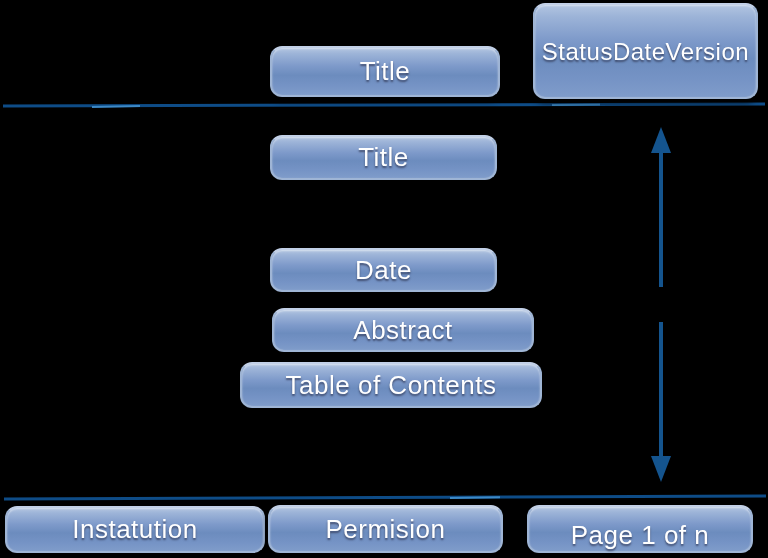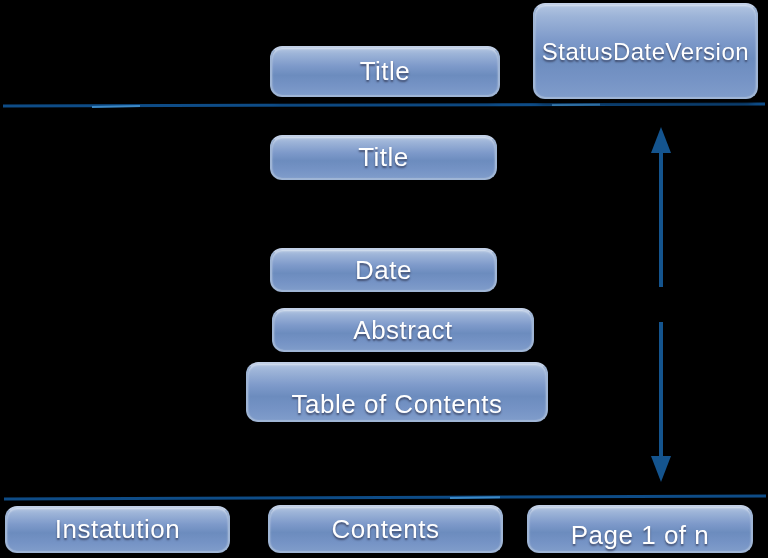--- a/index.html
+++ b/index.html
@@ -97,29 +97,29 @@
 
 
   <div class="glossy-box" style="left:270px; top:248px; width:227px; height:44px;">
     <span>Date</span>
   </div>
 
   <div class="glossy-box" style="left:272px; top:308px; width:262px; height:44px;">
     <span>Abstract</span>
   </div>
 
-  <div class="glossy-box" style="left:246px; top:362px; width:302px; height:60px;align-items:flex-end;">
+  <div class="glossy-box" style="left:240px; top:362px; width:302px; height:46px;">
     <span>Table of Contents</span>
   </div>
 
-  <div class="glossy-box" style="left:5px; top:506px; width:225px; height:47px;">
+  <div class="glossy-box" style="left:5px; top:506px; width:260px; height:47px;">
     <span>Instatution</span>
   </div>
 
   <div class="glossy-box" style="left:268px; top:505px; width:235px; height:48px;">
-    <span>Contents</span>
+    <span>Permision</span>
   </div>
 
   <div class="glossy-box" style="left:527px; top:505px; width:226px; height:48px;align-items:flex-end;">
     <span>Page 1 of n</span>
   </div>
 
 </div>
 
 </body></html>

